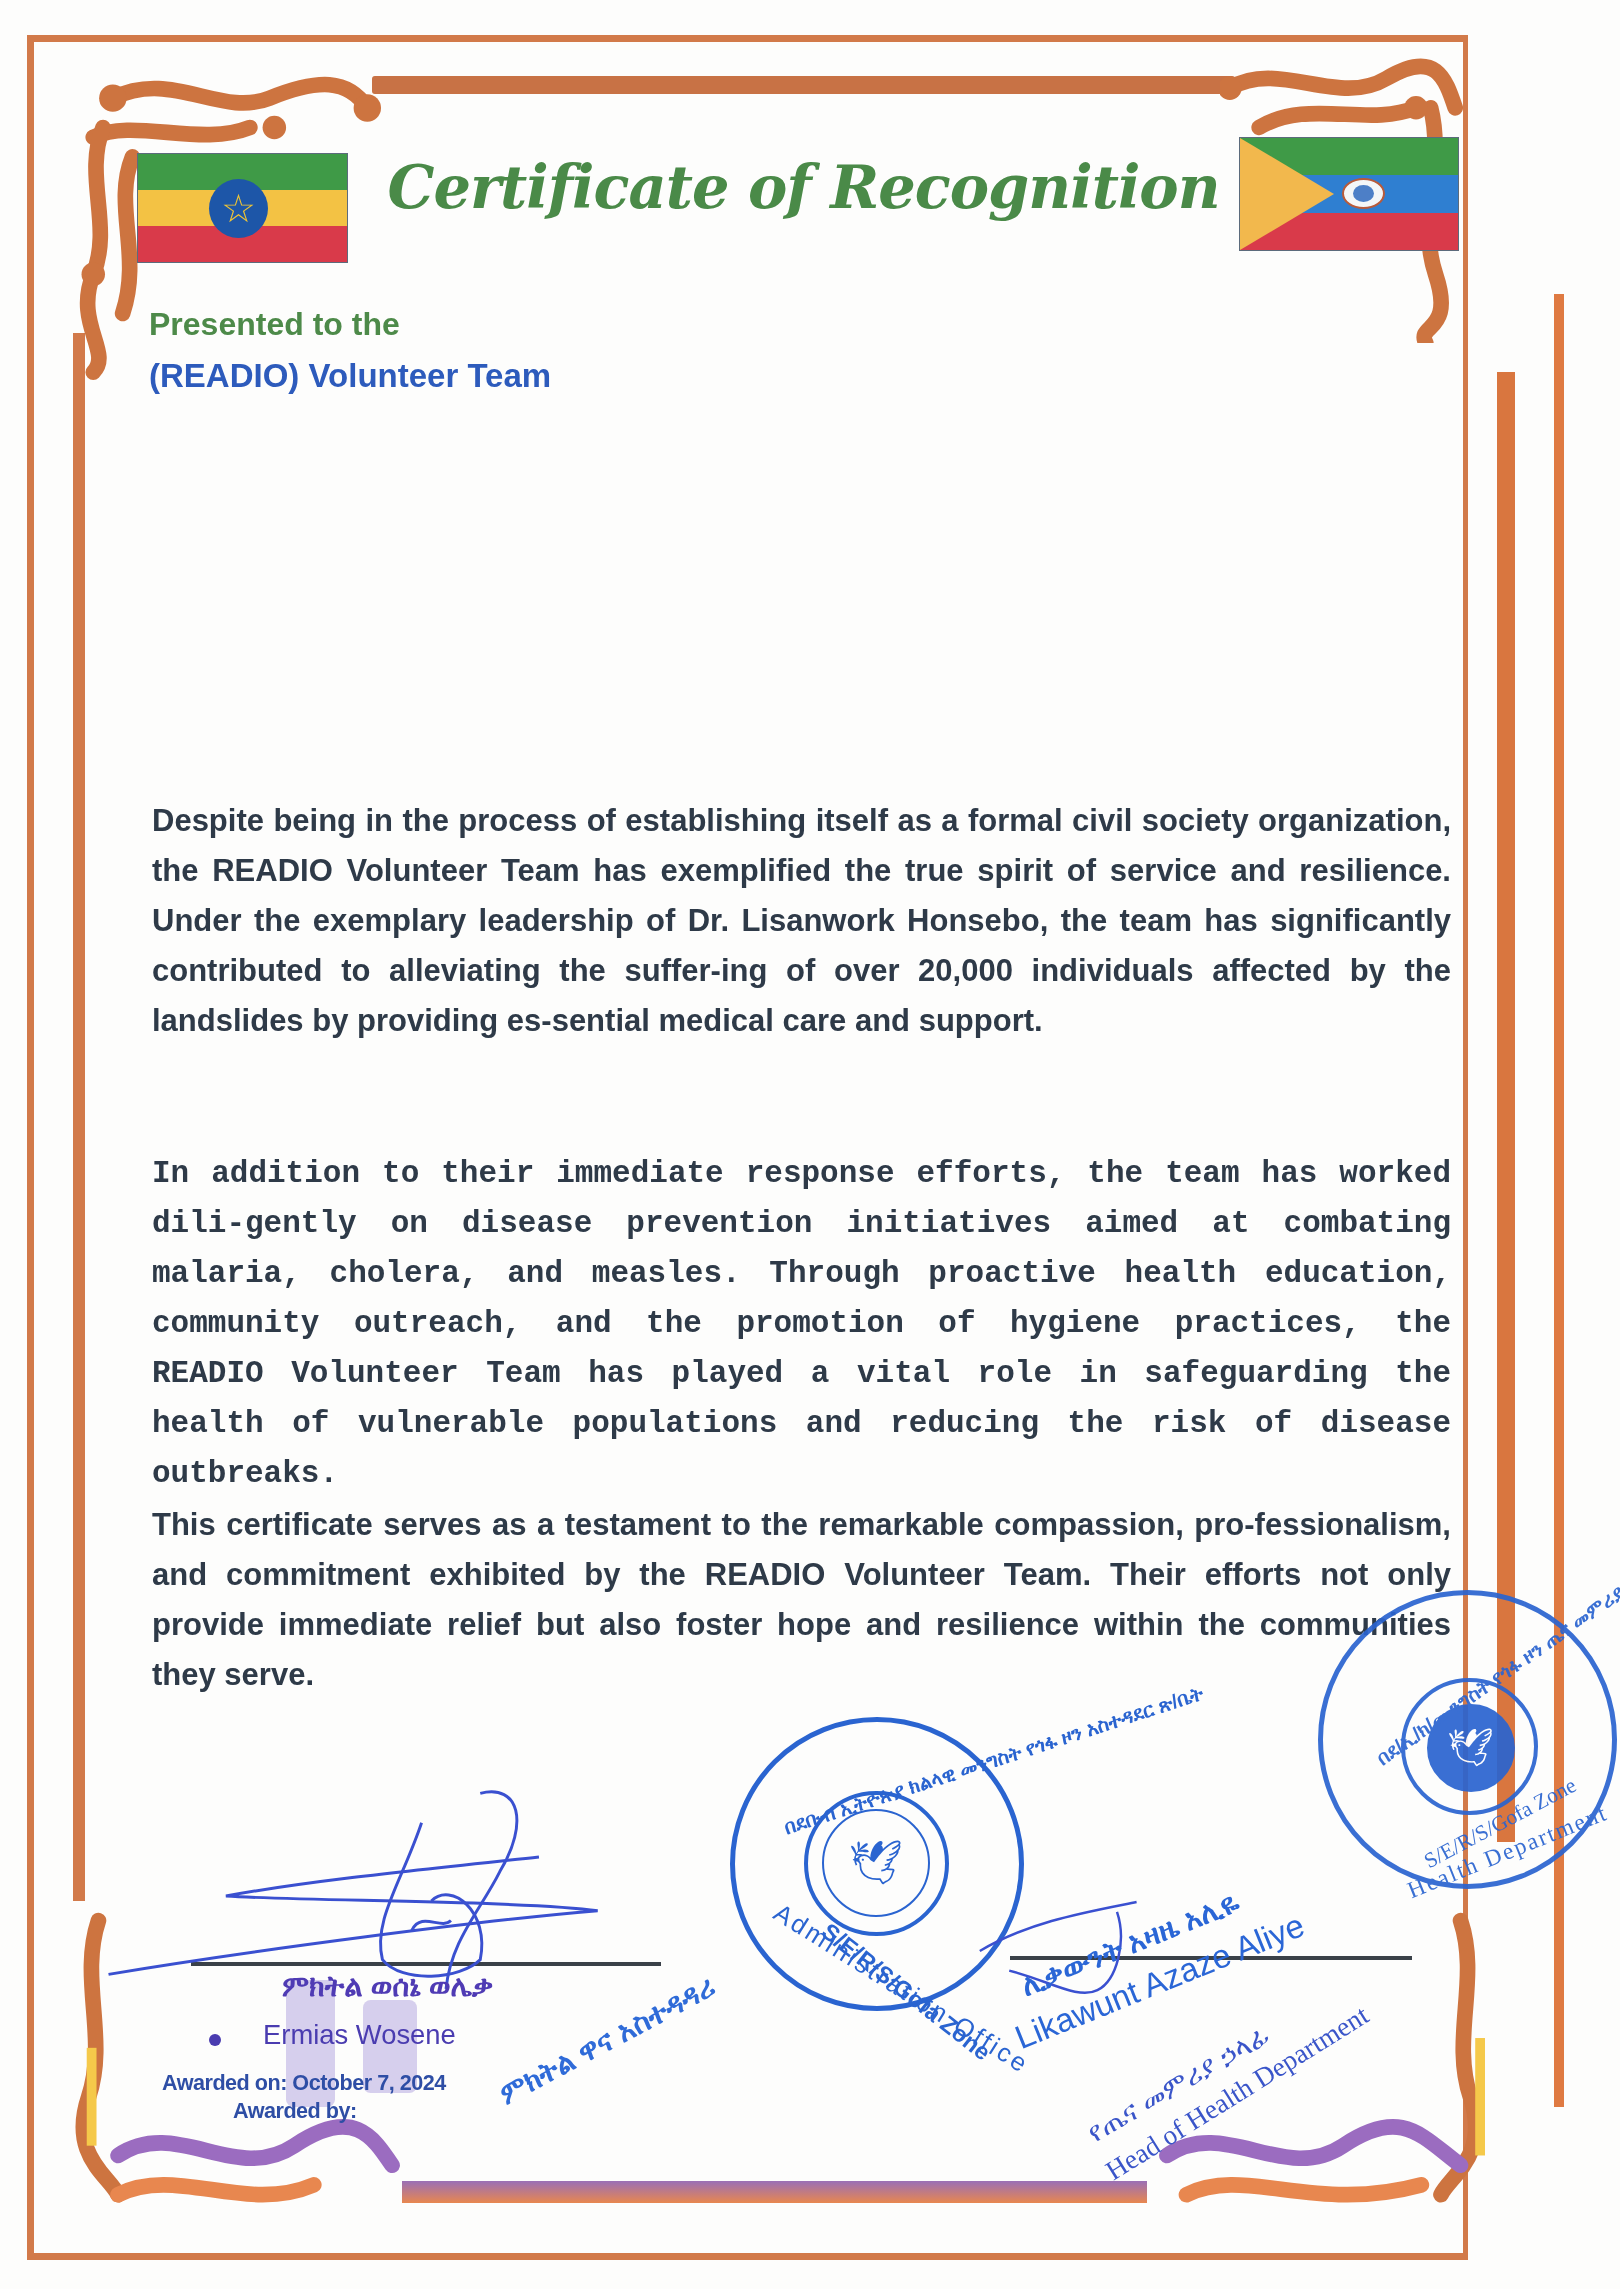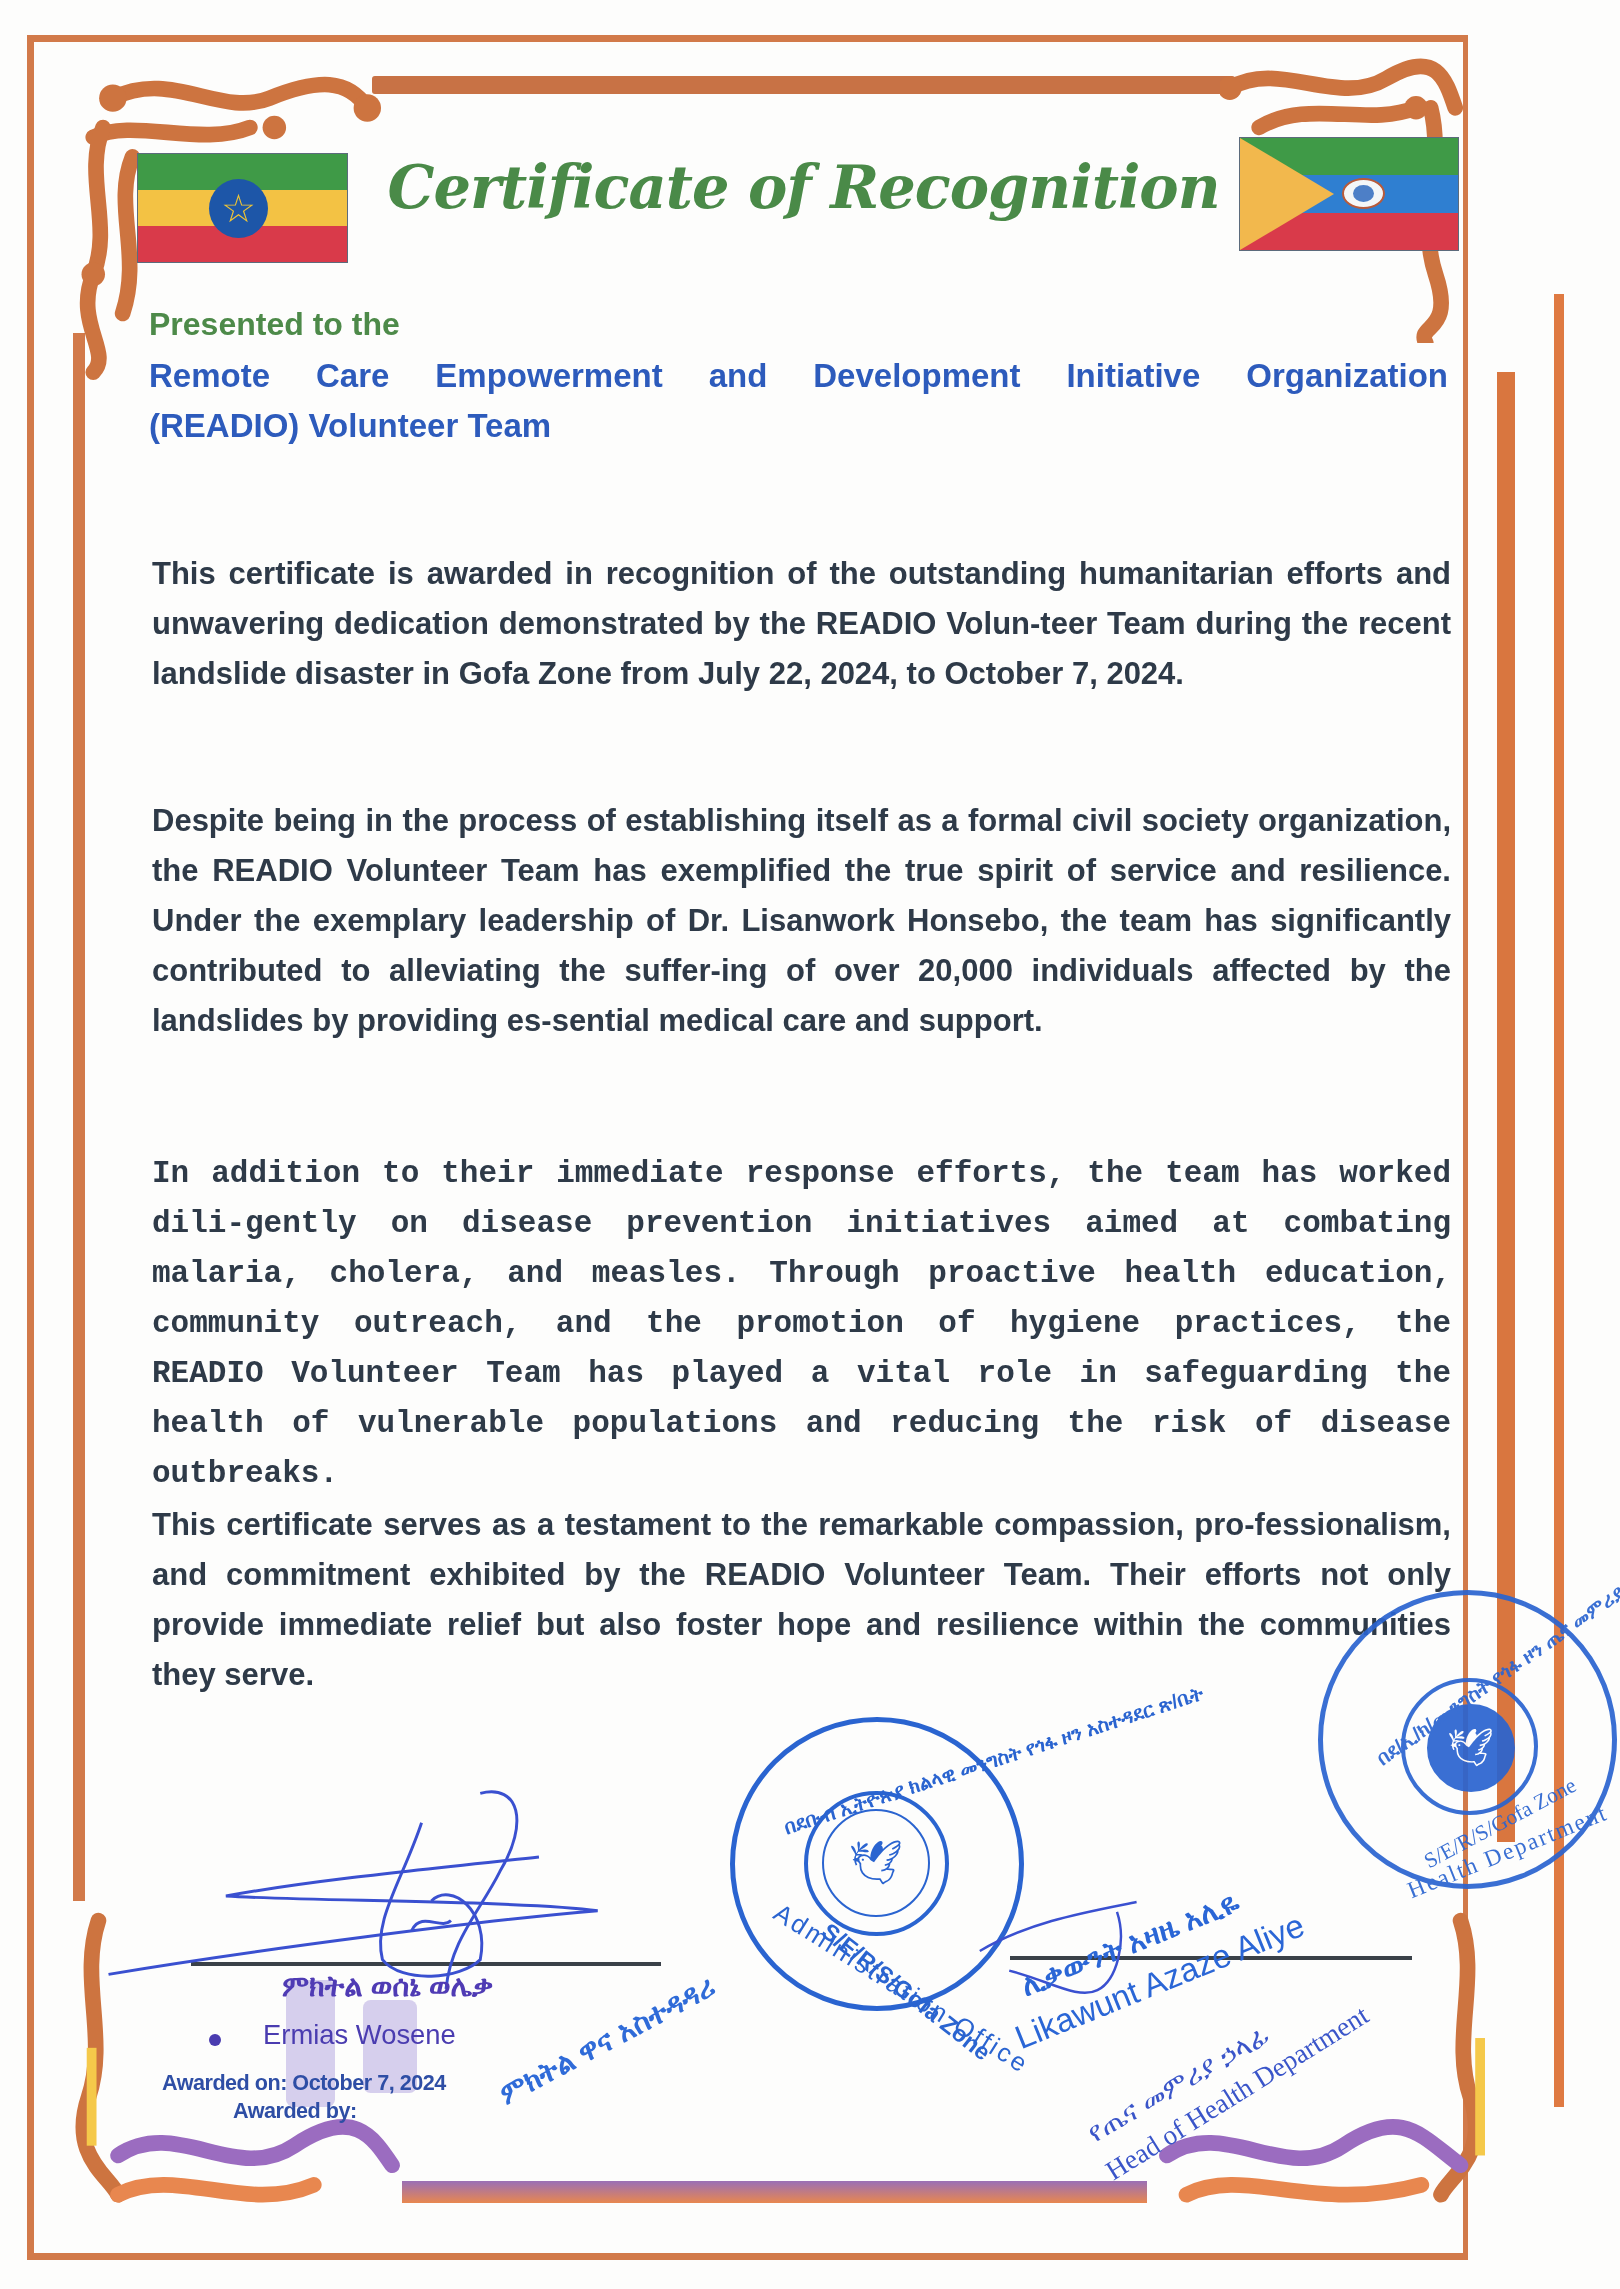--- a/index.html
+++ b/index.html
@@ -156,33 +156,23 @@
     <div class="s" style="background:#2f7fd1"></div>
     <div class="s" style="background:#d93a4a"></div>
     <div class="tri"></div>
     <div class="emb">
         <span></span>
       </div>
   </div>
 
   <div class="presented">Presented to the</div>
   <div class="recipient">
-    <div class="line1">
-      <span>Remote</span>
-      <span>Care</span>
-      <span>Empowerment</span>
-      <span>and</span>
-      <span>Development</span>
-      <span>Initiative</span>
-      <span>Organization</span>
-    </div>
     <div>(READIO) Volunteer Team</div>
   </div>
 
-  <div class="body-text p1">This certificate is awarded in recognition of the outstanding humanitarian efforts and unwavering dedication demonstrated by the READIO Volun-teer Team during the recent landslide disaster in Gofa Zone from July 22, 2024, to October 7, 2024.</div>
   <div class="body-text p2">Despite being in the process of establishing itself as a formal civil society organization, the READIO Volunteer Team has exemplified the true spirit of service and resilience. Under the exemplary leadership of Dr. Lisanwork Honsebo, the team has significantly contributed to alleviating the suffer-ing of over 20,000 individuals affected by the landslides by providing es-sential medical care and support.</div>
   <div class="body-text p3">In addition to their immediate response efforts, the team has worked dili-gently on disease prevention initiatives aimed at combating malaria, cholera, and measles. Through proactive health education, community outreach, and the promotion of hygiene practices, the READIO Volunteer Team has played a vital role in safeguarding the health of vulnerable populations and reducing the risk of disease outbreaks.</div>
   <div class="body-text p4">This certificate serves as a testament to the remarkable compassion, pro-fessionalism, and commitment exhibited by the READIO Volunteer Team. Their efforts not only provide immediate relief but also foster hope and resilience within the communities they serve.</div>
 
   <div class="stamp stamp-admin">
     <div class="inner" style="left:69px;top:69px;width:145px;height:145px;">
       <div class="core" style="left:13.7px;top:13.7px;width:108px;height:108px;">
         <span class="dove">🕊</span>
       </div>
     </div>

